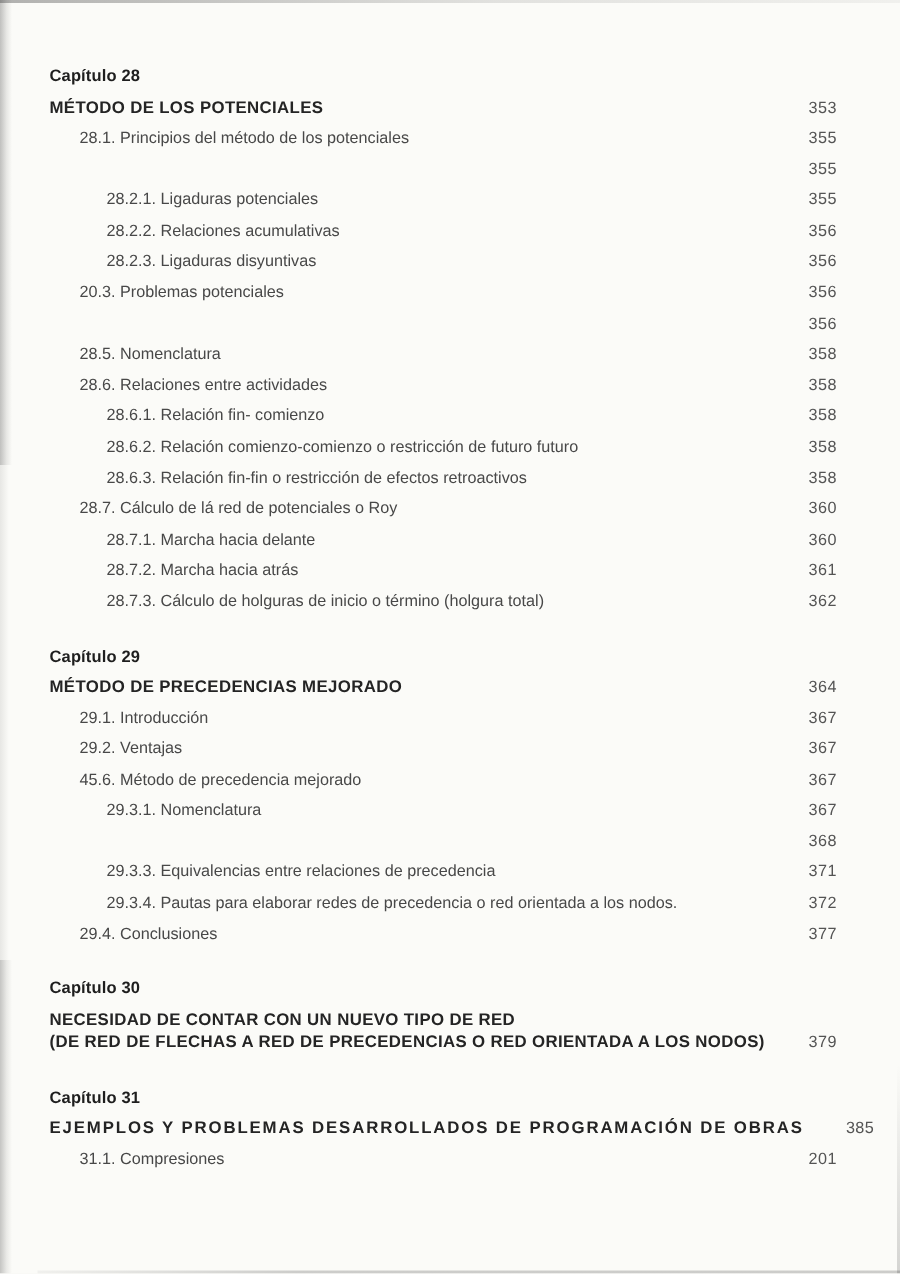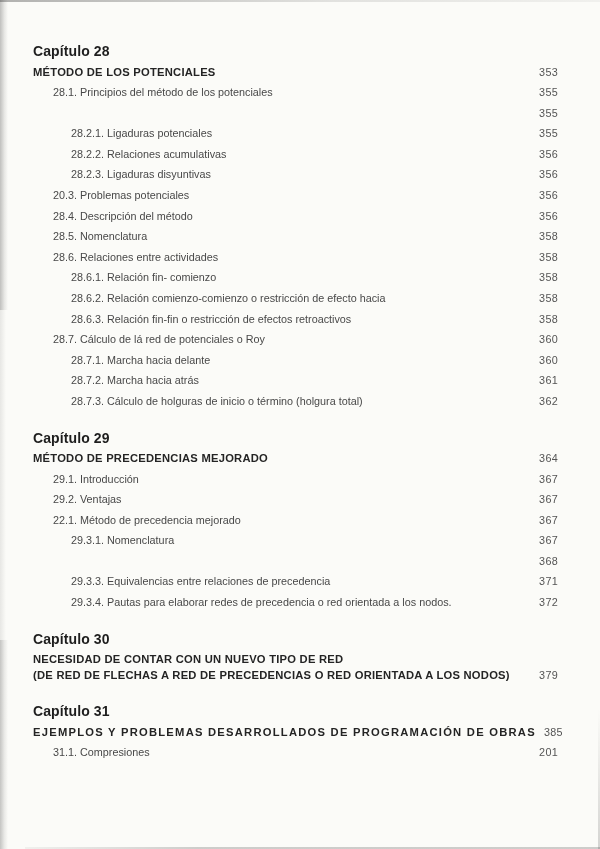--- a/index.html
+++ b/index.html
@@ -43,21 +43,21 @@
   }
 
   .content {
     position: absolute;
     left: 33px; right: 42px; top: 41px;
   }
   .chapter { margin-top: 16px; }
   .chapter:first-child { margin-top: 0; }
 
   .chapter-label {
-    font-size: 14px; font-weight: bold; color: #1e1e1e;
+    font-size: 11px; font-weight: bold; color: #1e1e1e;
     line-height: 20.5px; letter-spacing: .1px;
     white-space: nowrap;
   }
   .title-row {
     display: flex; align-items: flex-end;
     font-size: 11.2px; font-weight: bold; color: #242424;
     line-height: 20.5px; letter-spacing: .25px;
     white-space: nowrap;
   }
   .title-row + .title-row { margin-top: -5px; }
@@ -79,21 +79,21 @@
     background-size: 3.9px 3px;
     background-repeat: repeat-x;
     background-position: left calc(100% - 5.5px);
   }
   .page-num {
     flex: 0 0 auto;
     min-width: 22px; text-align: right;
     color: #545454; font-weight: normal;
     font-size: 10.8px; letter-spacing: .3px;
   }
-  .title-row .page-num { line-height: 20.5px; }
+  .title-row .page-num { line-height: 20.5px; margin-left: 20px; }
 </style>
 </head>
 <body>
 
 <div class="page">
   <div class="scan-edge scan-edge-top"></div>
   <div class="scan-edge scan-shadow-left-top"></div>
   <div class="scan-edge scan-shadow-left-mid"></div>
   <div class="scan-edge scan-shadow-left-bottom"></div>
   <div class="scan-edge scan-edge-bottom"></div>
@@ -133,41 +133,40 @@
     <span class="entry-label">28.2.3. Ligaduras disyuntivas</span>
     <span class="leader"></span>
     <span class="page-num">356</span>
   </div>
           <div class="entry level-1">
     <span class="entry-label">20.3. Problemas potenciales</span>
     <span class="leader"></span>
     <span class="page-num">356</span>
   </div>
           <div class="entry level-1">
-    <span class="entry-label">28.4. Descripción del método</span>
     <span class="leader"></span>
     <span class="page-num">356</span>
   </div>
           <div class="entry level-1">
     <span class="entry-label">28.5. Nomenclatura</span>
     <span class="leader"></span>
     <span class="page-num">358</span>
   </div>
           <div class="entry level-1">
     <span class="entry-label">28.6. Relaciones entre actividades</span>
     <span class="leader"></span>
     <span class="page-num">358</span>
   </div>
           <div class="entry level-2">
     <span class="entry-label">28.6.1. Relación fin- comienzo</span>
     <span class="leader"></span>
     <span class="page-num">358</span>
   </div>
           <div class="entry level-2">
-    <span class="entry-label">28.6.2. Relación comienzo-comienzo o restricción de efecto hacia</span>
+    <span class="entry-label">28.6.2. Relación comienzo-comienzo o restricción de futuro futuro</span>
     <span class="leader"></span>
     <span class="page-num">358</span>
   </div>
           <div class="entry level-2">
     <span class="entry-label">28.6.3. Relación fin-fin o restricción de efectos retroactivos</span>
     <span class="leader"></span>
     <span class="page-num">358</span>
   </div>
           <div class="entry level-1">
     <span class="entry-label">28.7. Cálculo de lá red de potenciales o Roy</span>
@@ -205,21 +204,21 @@
     <span class="entry-label">29.1. Introducción</span>
     <span class="leader"></span>
     <span class="page-num">367</span>
   </div>
           <div class="entry level-1">
     <span class="entry-label">29.2. Ventajas</span>
     <span class="leader"></span>
     <span class="page-num">367</span>
   </div>
           <div class="entry level-1">
-    <span class="entry-label">22.1. Método de precedencia mejorado</span>
+    <span class="entry-label">45.6. Método de precedencia mejorado</span>
     <span class="leader"></span>
     <span class="page-num">367</span>
   </div>
           <div class="entry level-2">
     <span class="entry-label">29.3.1. Nomenclatura</span>
     <span class="leader"></span>
     <span class="page-num">367</span>
   </div>
           <div class="entry level-2">
     <span class="leader"></span>
@@ -227,20 +226,25 @@
   </div>
           <div class="entry level-2">
     <span class="entry-label">29.3.3. Equivalencias entre relaciones de precedencia</span>
     <span class="leader"></span>
     <span class="page-num">371</span>
   </div>
           <div class="entry level-2">
     <span class="entry-label">29.3.4. Pautas para elaborar redes de precedencia o red orientada a los nodos.</span>
     <span class="leader"></span>
     <span class="page-num">372</span>
+  </div>
+          <div class="entry level-1">
+    <span class="entry-label">29.4. Conclusiones</span>
+    <span class="leader"></span>
+    <span class="page-num">377</span>
   </div>
         </div>
   </section>
       <section class="chapter">
     <div class="chapter-label">Capítulo 30</div>
     <div class="chapter-title">
           <div class="title-row">
     <span class="chapter-title-text">NECESIDAD DE CONTAR CON UN NUEVO TIPO DE RED</span>
 
   </div>

